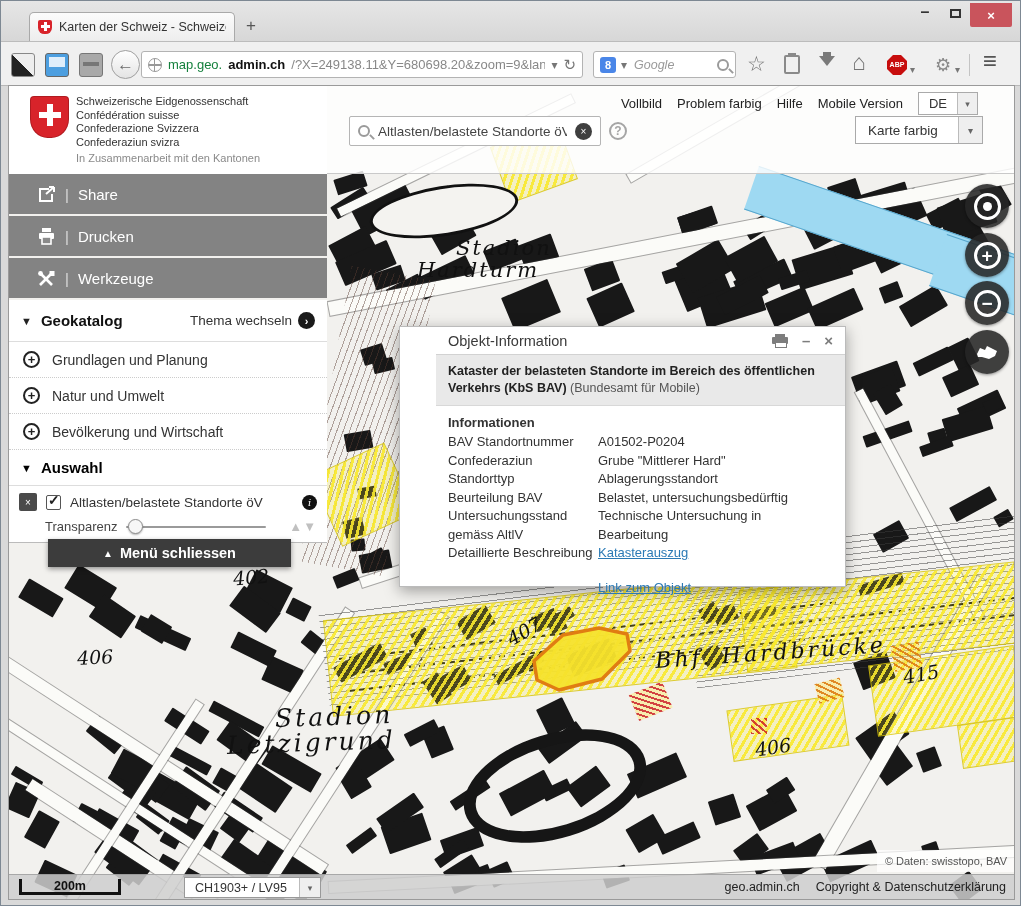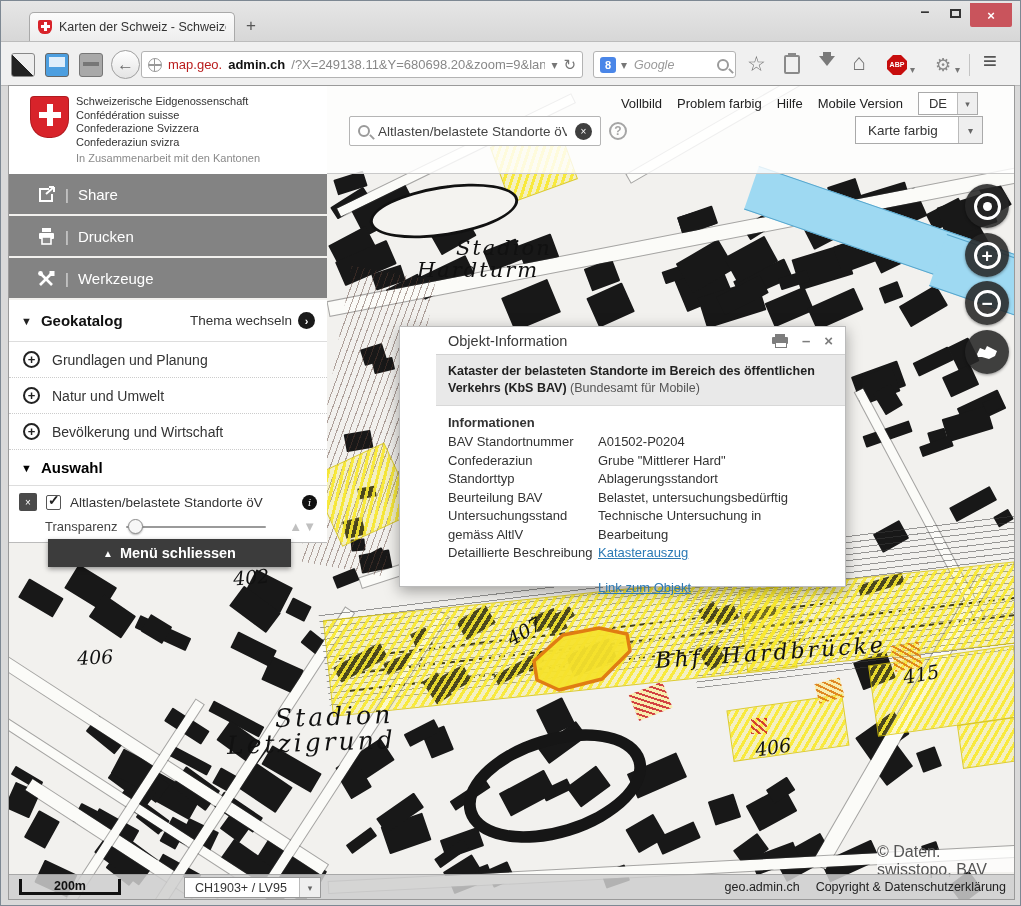--- a/index.html
+++ b/index.html
@@ -26,21 +26,21 @@
   .ico-window{left:44px;background:#4d9fe0;border:1px solid #666;}
   .ico-window:before{content:"";position:absolute;inset:3px 3px 9px 3px;background:#dfeefb;}
   .ico-archive{left:78px;background:#a9a9a9;border:1px solid #777;}
   .ico-archive:before{content:"";position:absolute;left:3px;right:3px;top:8px;height:4px;background:#777;}
   .backbtn{position:absolute;left:110px;top:8px;width:29px;height:29px;border-radius:50%;background:linear-gradient(#fff,#e4e4e4);
            border:1px solid #9f9f9f;color:#6b6b6b;font-size:17px;font-weight:bold;display:flex;align-items:center;justify-content:center;}
   .urlbar{position:absolute;left:140px;top:9px;width:442px;height:27px;background:#fff;border:1px solid #b3b3b3;border-radius:3px;
           display:flex;align-items:center;padding:0 6px;gap:6px;font-size:13px;white-space:nowrap;overflow:hidden;}
   .globe{width:14px;height:14px;border-radius:50%;border:1.5px solid #999;flex:0 0 auto;
          background:linear-gradient(transparent 5px,#999 5px,#999 6.5px,transparent 6.5px),linear-gradient(90deg,transparent 5px,#999 5px,#999 6.5px,transparent 6.5px);}
-  .u-pre{color:#b91c1c;} .u-dom{color:#111;font-weight:bold;} .u-rest{color:#888;flex:1 1 auto;overflow:hidden;}
+  .u-pre{color:#15803d;} .u-dom{color:#111;font-weight:bold;} .u-rest{color:#888;flex:1 1 auto;overflow:hidden;}
   .u-drop,.u-reload{color:#777;font-size:12px;flex:0 0 auto;}
   .u-reload{font-size:15px;}
   .gsearch{position:absolute;left:592px;top:9px;width:143px;height:27px;background:#fff;border:1px solid #b3b3b3;border-radius:3px;
            display:flex;align-items:center;padding:0 6px;gap:5px;}
   .g8{width:16px;height:16px;background:#4a86e8;border-radius:3px;color:#fff;font-size:11px;font-weight:bold;display:flex;align-items:center;justify-content:center;}
   .gsearch input{border:none;outline:none;flex:1;width:60px;font-size:12.5px;font-style:italic;color:#777;background:transparent;}
   .gsearch input::placeholder{color:#999;font-style:italic;}
   .navico{position:absolute;top:12px;color:#757575;font-size:20px;line-height:20px;}
   .nv-star{left:746px;font-size:21px;}
   .nv-clip{left:783px;top:13px;width:16px;height:19px;border:2px solid #8a8a8a;border-radius:2px;}
@@ -150,21 +150,21 @@
   .prow .pl{width:150px;flex:0 0 auto;}
   .prow .pv{flex:1;}
   a.plink{color:#2b7ab5;text-decoration:underline;cursor:pointer;}
   .objlink{margin-left:150px;margin-top:16px;line-height:18px;}
   
   .mapbtn{position:absolute;left:956px;width:44px;height:44px;border-radius:50%;background:rgba(38,38,38,.88);z-index:15;
           display:flex;align-items:center;justify-content:center;box-shadow:0 1px 3px rgba(0,0,0,.4);}
   .ring{width:27px;height:27px;border:3px solid #fff;border-radius:50%;display:flex;align-items:center;justify-content:center;color:#fff;font-size:19px;font-weight:bold;line-height:1;}
   .dot{width:9px;height:9px;border-radius:50%;background:#fff;}
   .attribution{position:absolute;left:868px;top:764px;width:138px;height:22px;background:rgba(255,255,255,.72);z-index:8;
-               font-size:16px;color:#555;display:flex;align-items:center;justify-content:center;}
+               font-size:11px;color:#555;display:flex;align-items:center;justify-content:center;}
   .bottombar{position:absolute;left:0;top:788px;width:100%;height:25px;background:rgba(206,206,206,.85);border-top:1px solid rgba(140,140,140,.6);z-index:14;}
   .scalebar{position:absolute;left:10px;top:4px;width:102px;height:16px;border-left:3px solid #111;border-right:3px solid #111;border-bottom:3px solid #111;
             font-size:12.5px;font-weight:bold;color:#111;text-align:center;line-height:14px;}
   .projsel{position:absolute;left:175px;top:2px;width:137px;height:21px;background:#fff;border:1px solid #999;display:flex;align-items:center;}
   .projsel .val{flex:1;padding-left:10px;font-size:12.5px;color:#333;}
   .projsel .selarrow{width:21px;font-size:9px;}
   .footright{position:absolute;right:8px;top:0;height:24px;display:flex;align-items:center;gap:16px;font-size:12.5px;color:#222;}
 </style>
 </head>
 <body>

